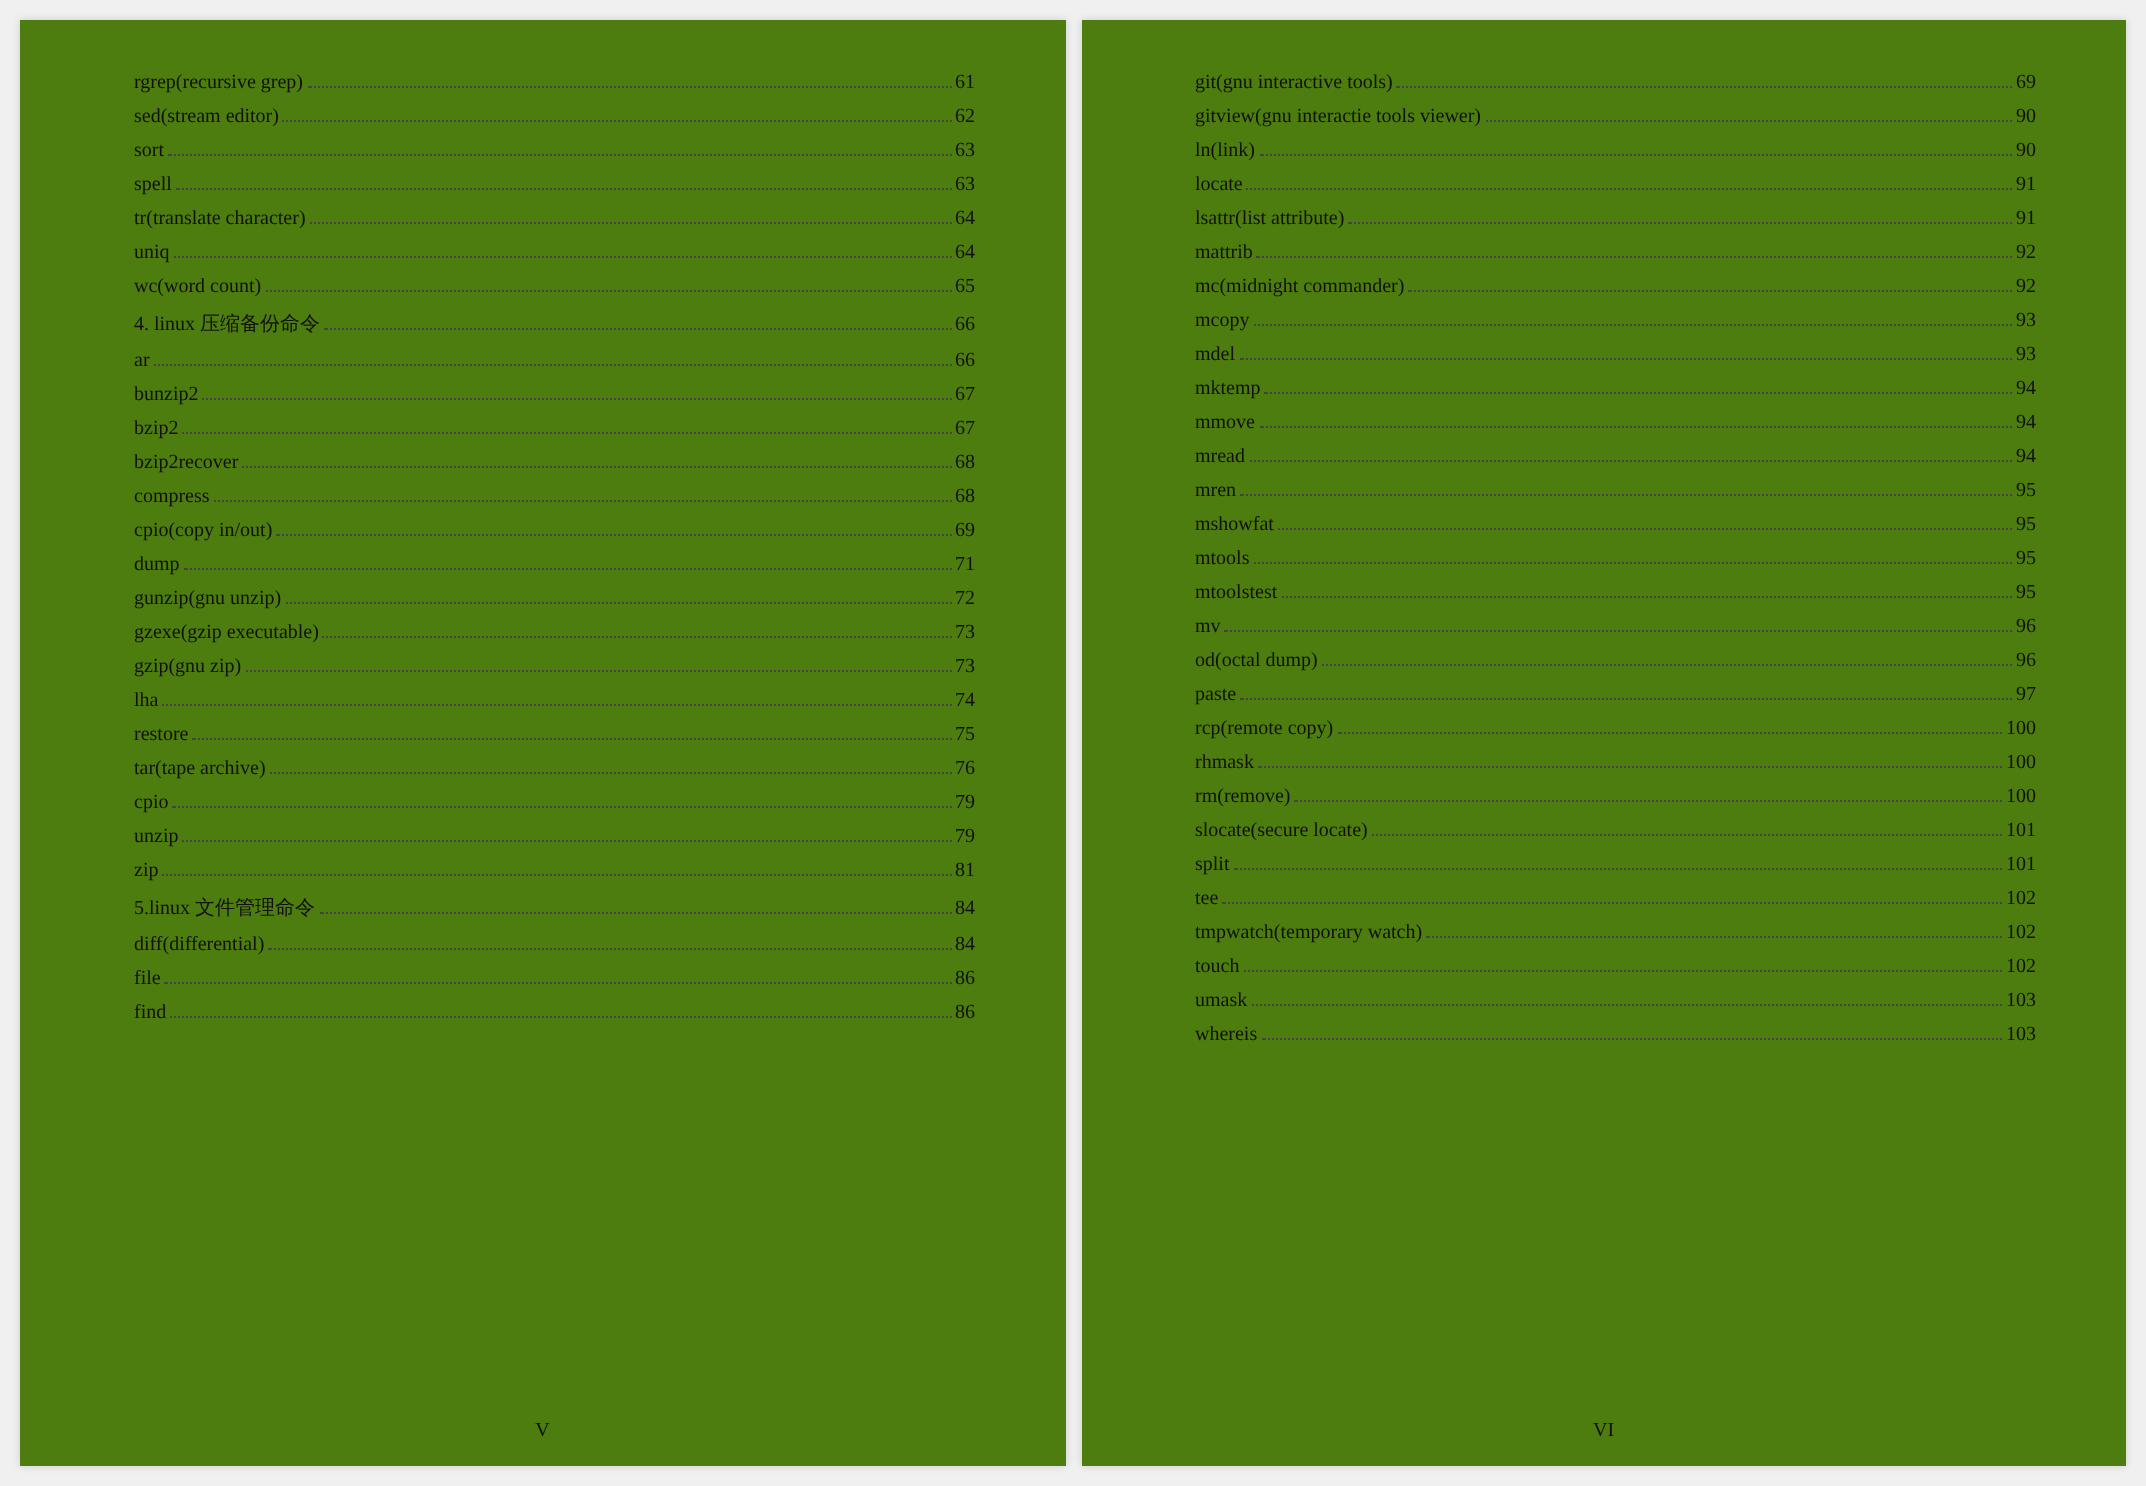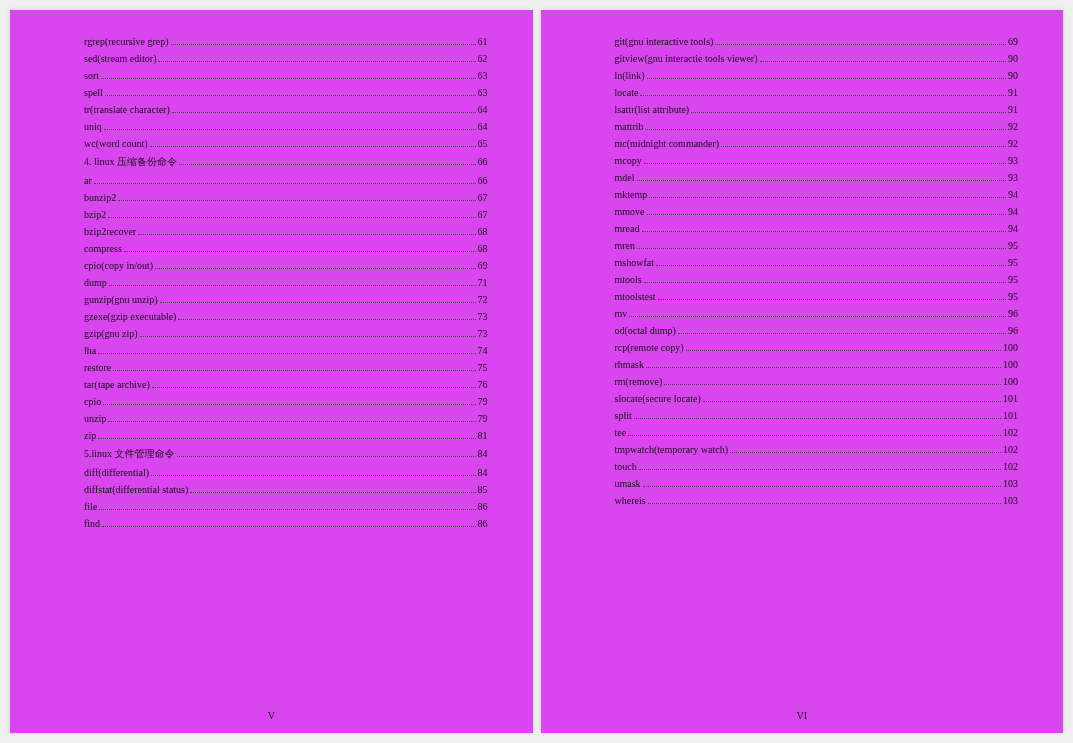--- a/index.html
+++ b/index.html
@@ -6,26 +6,26 @@
   body {
     background: #f0f0f0;
     font-family: "Times New Roman", serif;
     display: flex;
     justify-content: center;
     align-items: flex-start;
     gap: 8px;
     padding: 10px;
   }
   .page {
-    background: #d946ef;
+    background: #4d7c0f;
     width: 528px;
     height: 723px;
     box-shadow: 0 0 4px rgba(0,0,0,0.15);
     position: relative;
-    padding: 20px 45px 30px 62px;
+    padding: 20px 45px 30px 45px;
     font-size: 10px;
     color: #111;
   }
   .toc-line {
     display: flex;
     align-items: baseline;
     margin: 6px 0;
     white-space: nowrap;
   }
   .toc-line.indent1 { margin-left: 12px; }
@@ -176,25 +176,20 @@
         <span class="toc-title">5.linux 文件管理命令</span>
         <span class="toc-dots"></span>
         <span class="toc-page">84</span>
       </div>
       <div class="toc-line indent2">
         <span class="toc-title">diff(differential)</span>
         <span class="toc-dots"></span>
         <span class="toc-page">84</span>
       </div>
       <div class="toc-line indent2">
-        <span class="toc-title">diffstat(differential status)</span>
-        <span class="toc-dots"></span>
-        <span class="toc-page">85</span>
-      </div>
-      <div class="toc-line indent2">
         <span class="toc-title">file</span>
         <span class="toc-dots"></span>
         <span class="toc-page">86</span>
       </div>
       <div class="toc-line indent2">
         <span class="toc-title">find</span>
         <span class="toc-dots"></span>
         <span class="toc-page">86</span>
       </div>
     </div>
@@ -287,20 +282,25 @@
         <span class="toc-title">mv</span>
         <span class="toc-dots"></span>
         <span class="toc-page">96</span>
       </div>
       <div class="toc-line indent2">
         <span class="toc-title">od(octal dump)</span>
         <span class="toc-dots"></span>
         <span class="toc-page">96</span>
       </div>
       <div class="toc-line indent2">
+        <span class="toc-title">paste</span>
+        <span class="toc-dots"></span>
+        <span class="toc-page">97</span>
+      </div>
+      <div class="toc-line indent2">
         <span class="toc-title">rcp(remote copy)</span>
         <span class="toc-dots"></span>
         <span class="toc-page">100</span>
       </div>
       <div class="toc-line indent2">
         <span class="toc-title">rhmask</span>
         <span class="toc-dots"></span>
         <span class="toc-page">100</span>
       </div>
       <div class="toc-line indent2">

